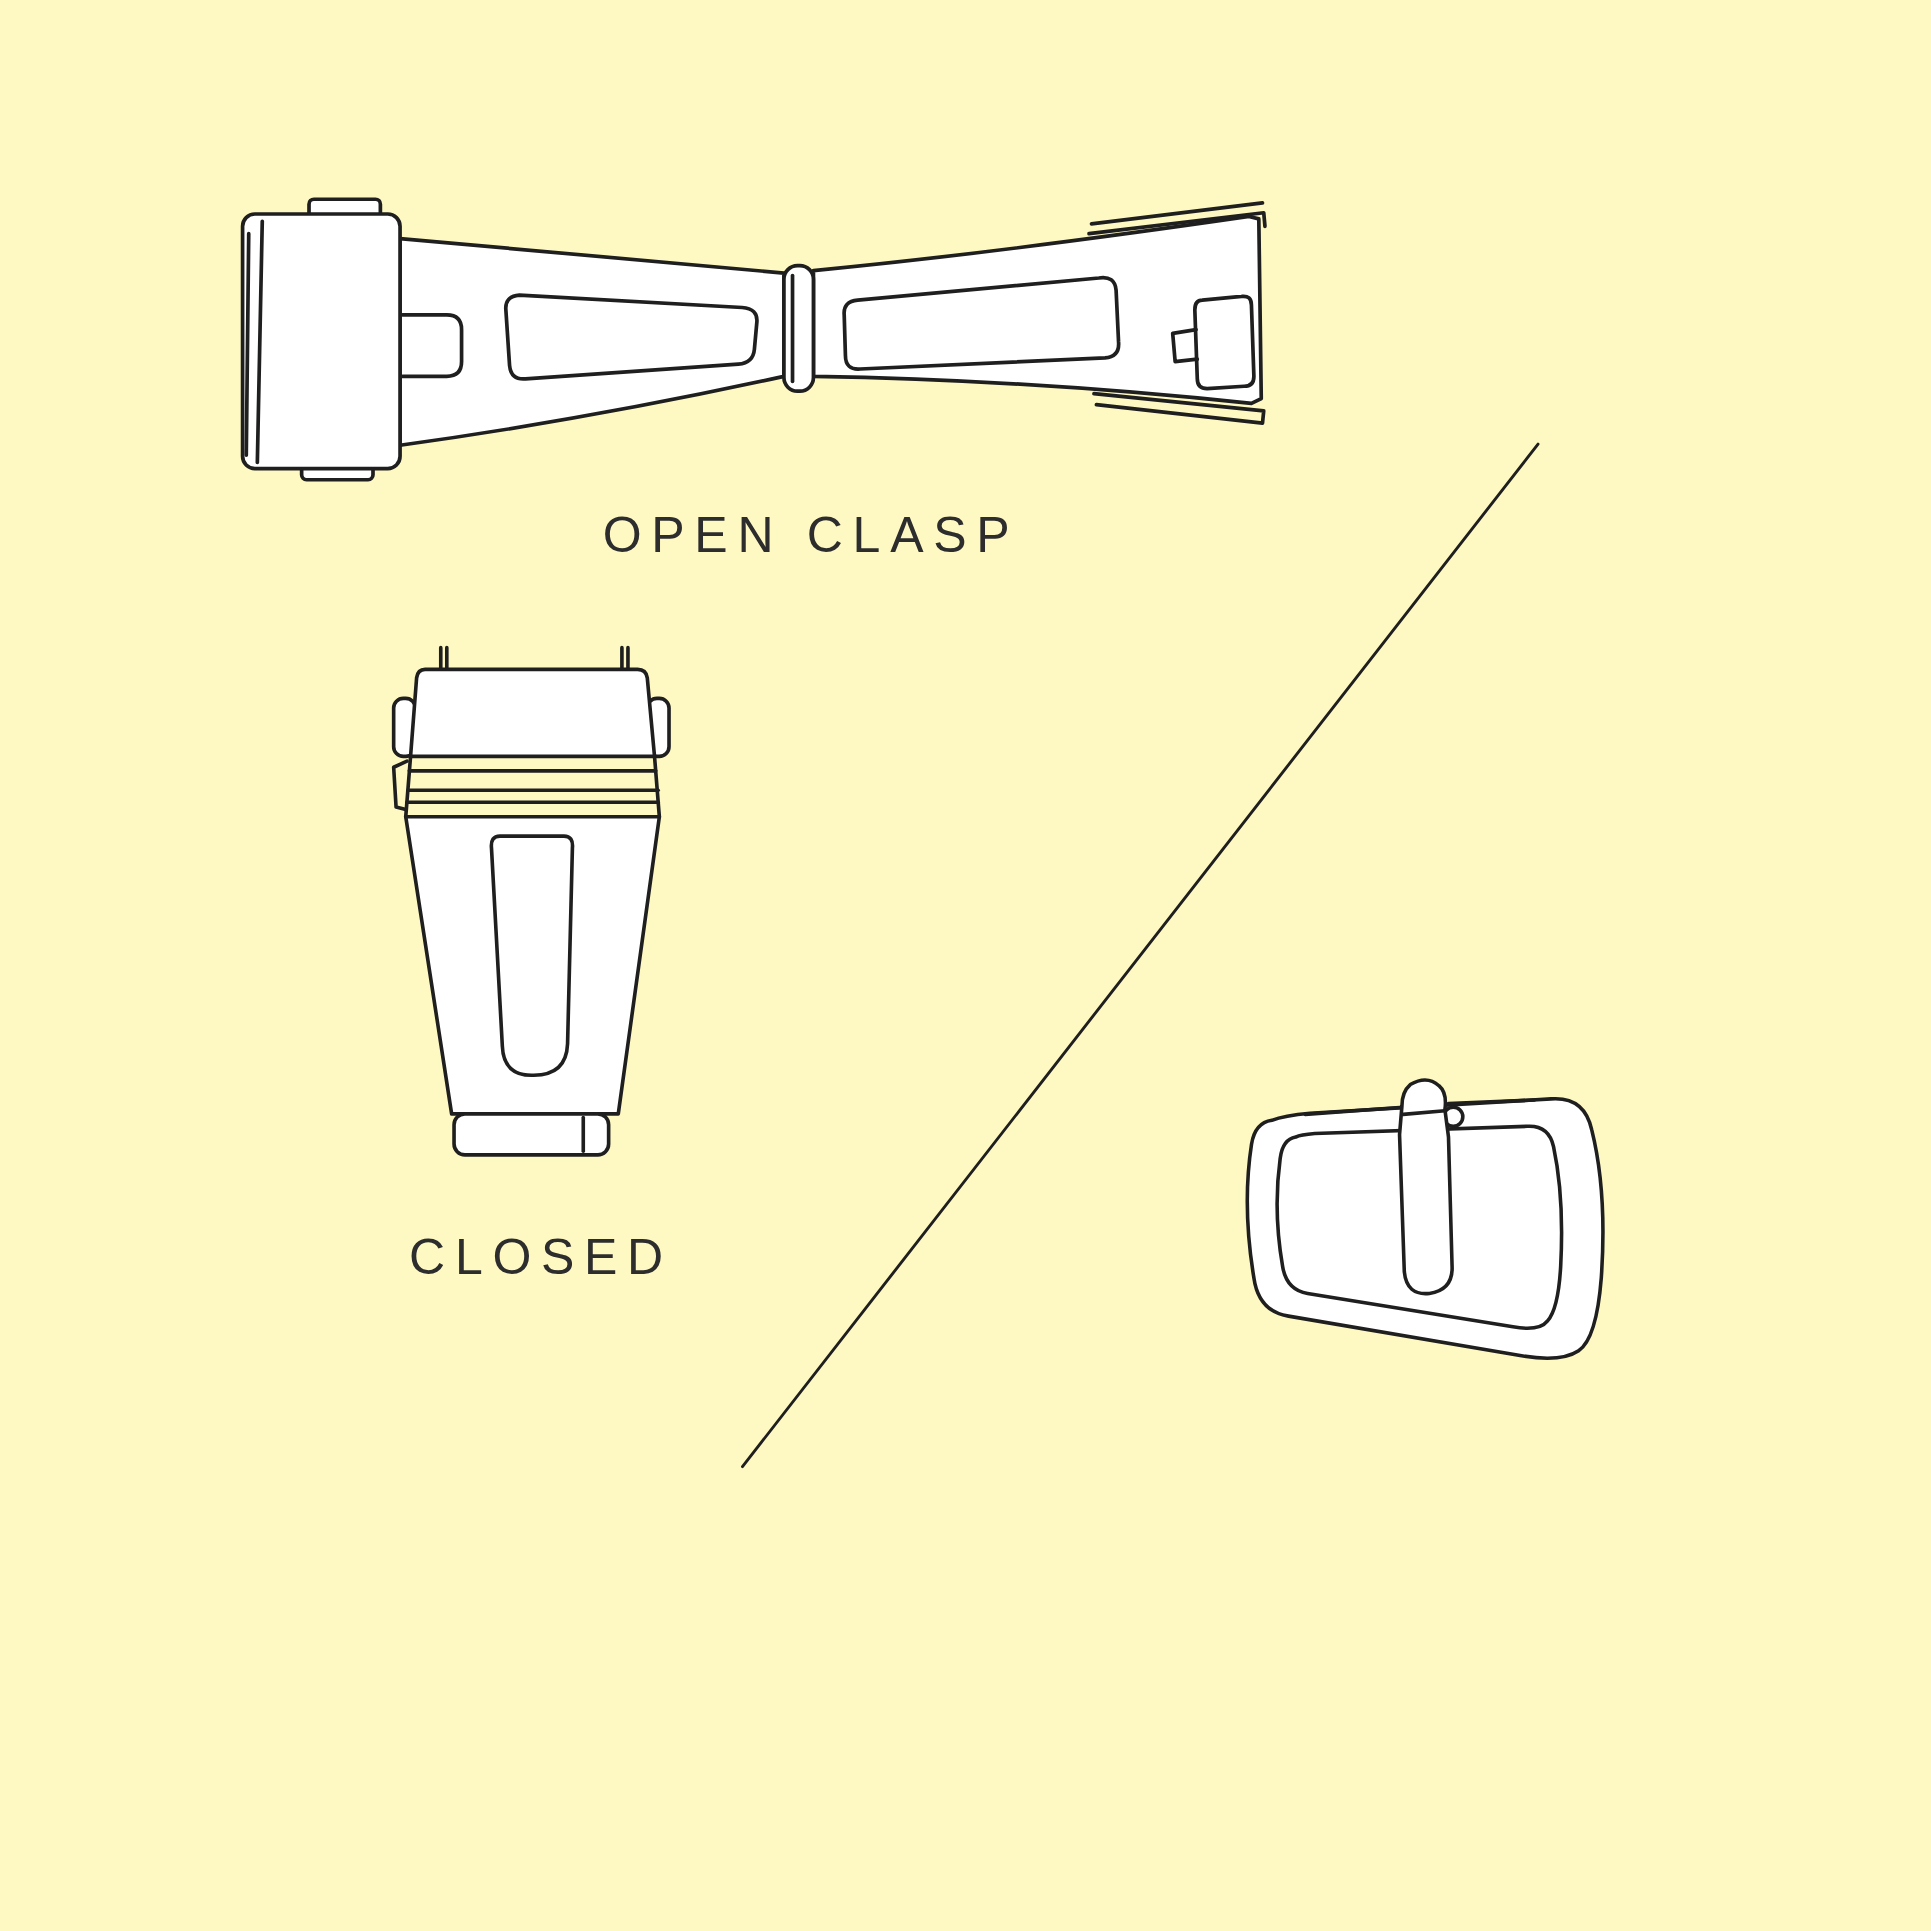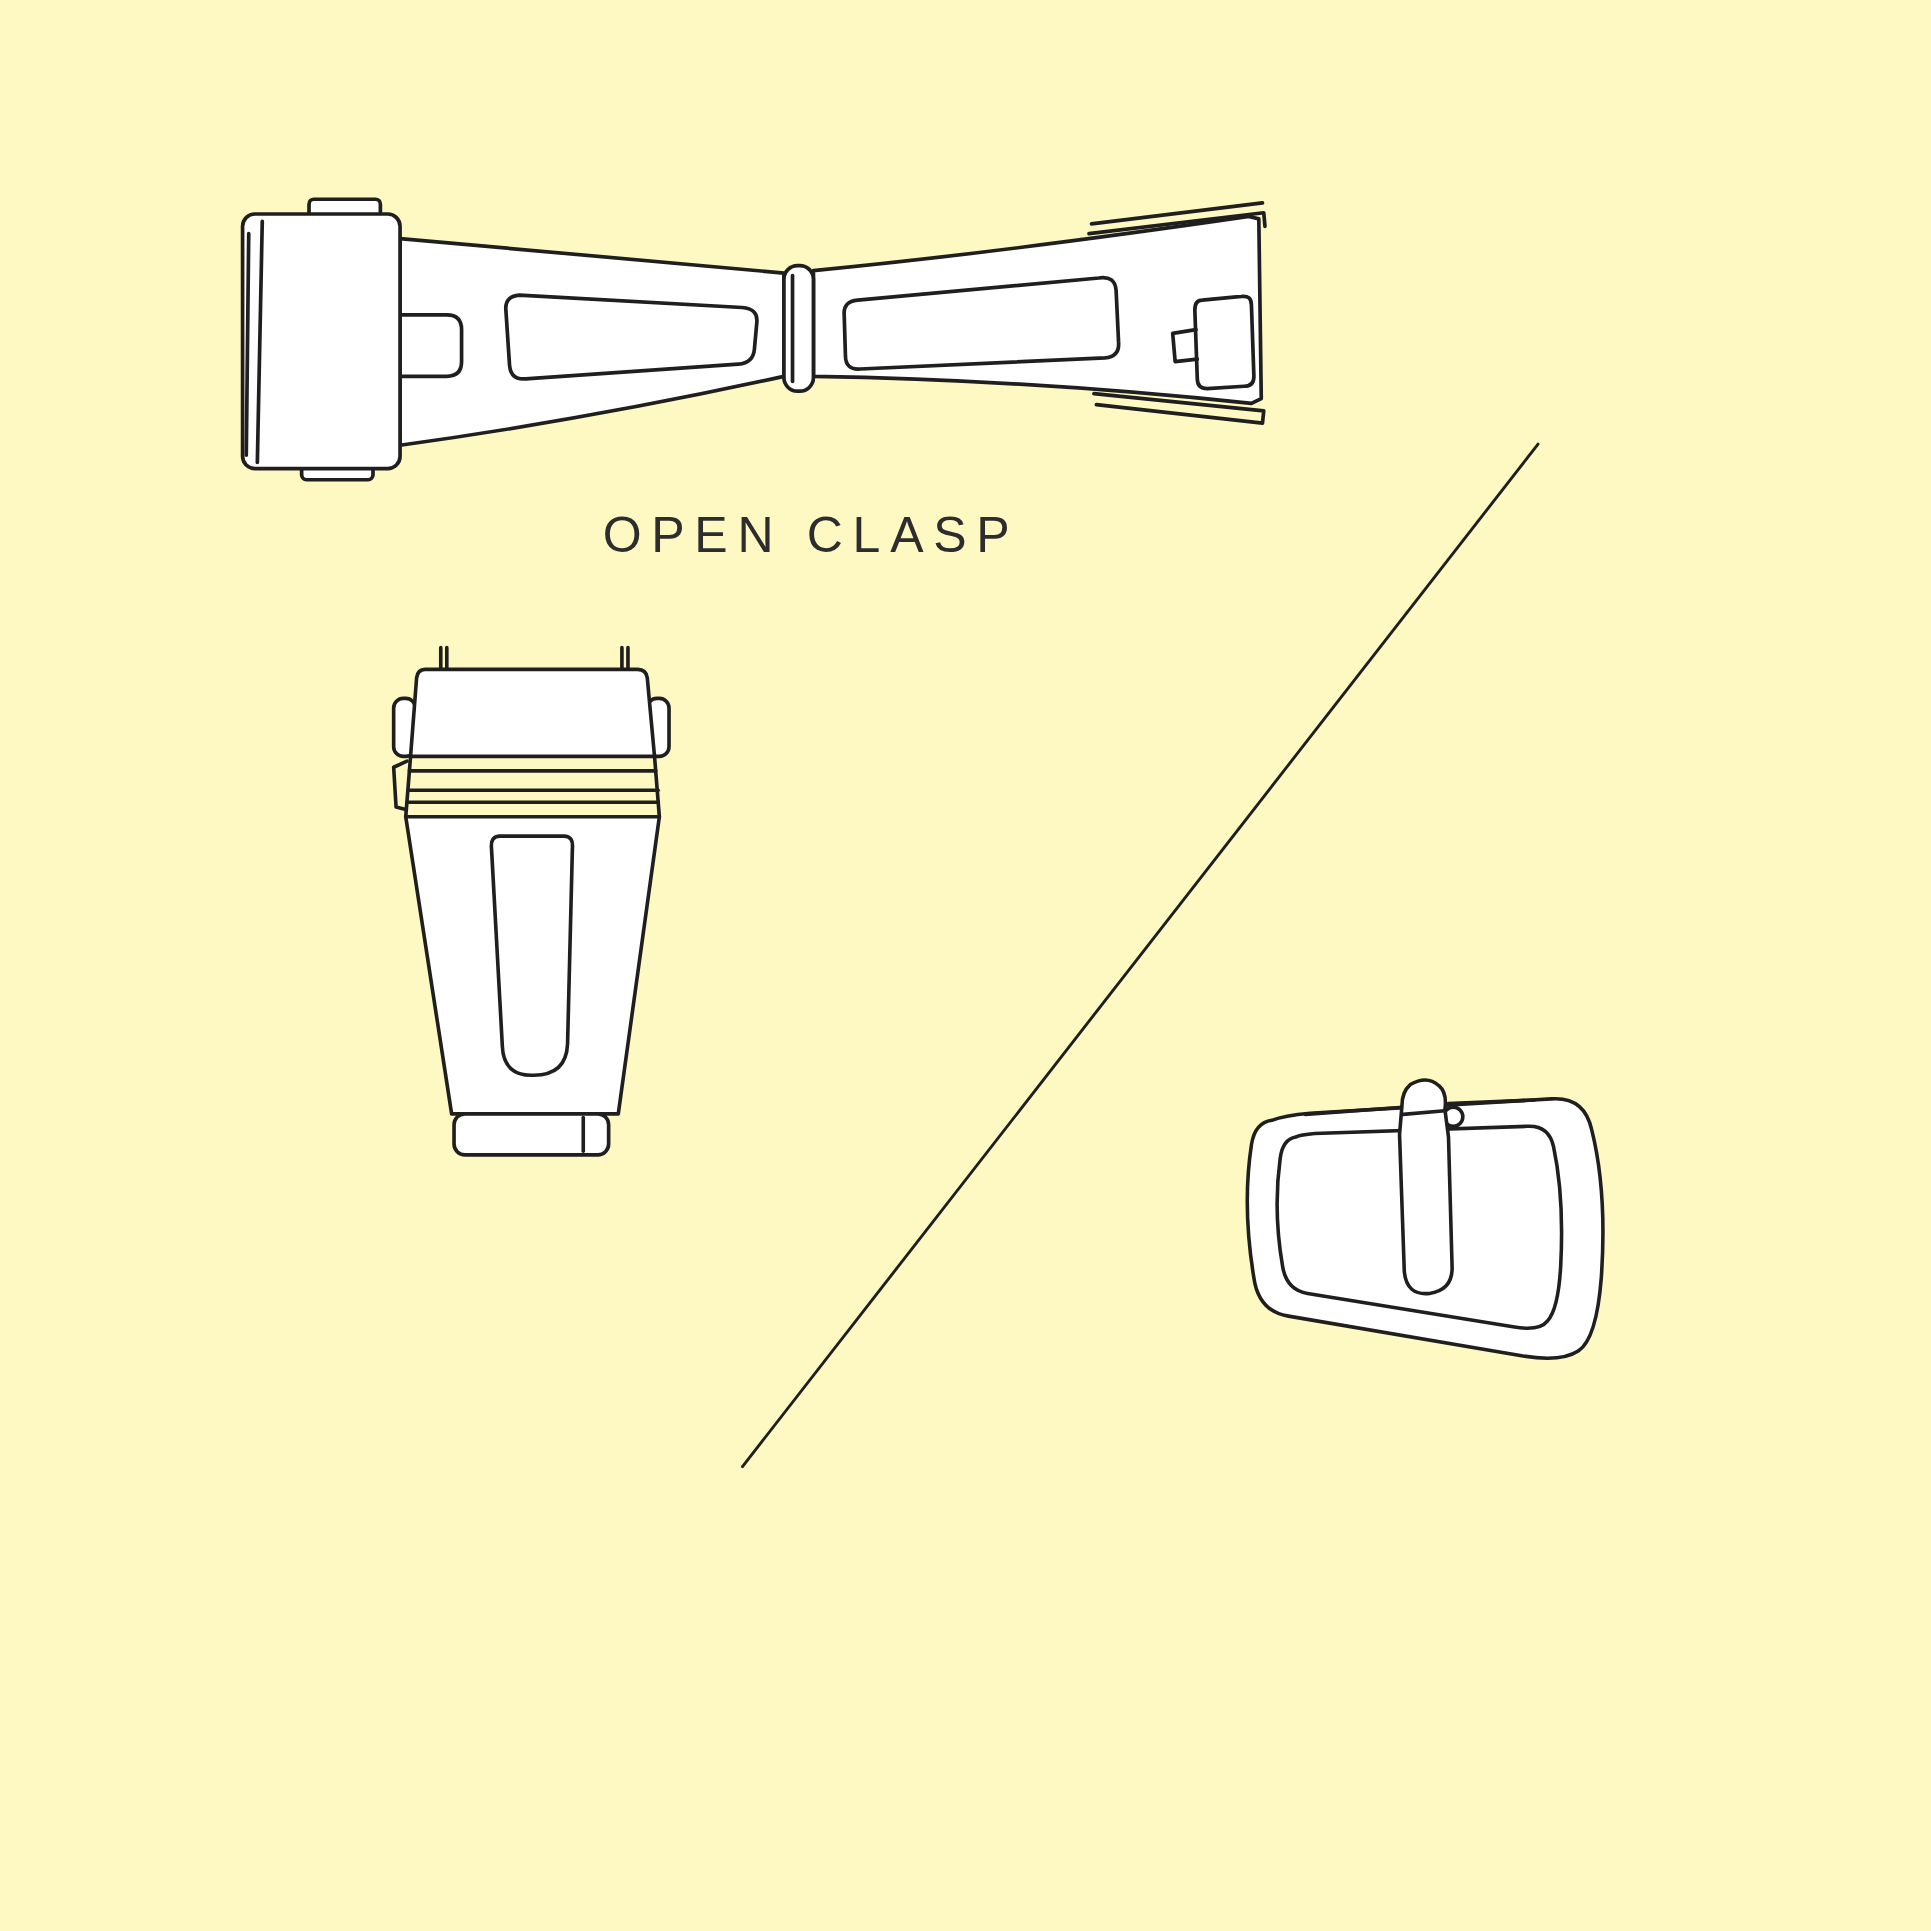--- a/index.html
+++ b/index.html
@@ -108,20 +108,21 @@
     <path class="sketch" d="M19,96 L8,101 L10,134 L18,136"></path>
 
     <path class="sketch-fill" d="M18,142 L228,142 L194,388 L56,388 Z"></path>
 
     <path class="sketch" d="M96,158 L149,158 Q157,158 156,168 L152,330 Q151,356 124,356 Q99,357 98,332 L89,168 Q88,158 96,158 Z"></path>
 
     <rect class="sketch-fill" x="58" y="388" width="128" height="34" rx="9"></rect>
     <path class="sketch" d="M165,391 L165,419"></path>
   </svg>
 
+  <div class="abs caption" style="left:377px; top:1228px; width:328px;">CLOSED</div>
 
   <svg class="abs" style="left:1236px; top:1077px;" width="382" height="329" viewBox="0 0 320 275">
 
     <path class="sketch-fill" d="M30,36 Q16,38 13,56 Q5,108 15,168 Q19,196 44,200 L238,233 Q272,239 287,229 Q302,219 306,168 Q311,96 298,44 Q292,16 264,18 L62,30 Q40,32 30,36 Z"></path>
 
     <path class="sketch" d="M50,50 Q39,52 37,68 Q31,112 39,158 Q42,178 60,181 L232,209 Q254,213 261,204 Q270,194 272,158 Q275,100 266,58 Q262,40 244,41 L66,47 Q54,48 50,50 Z"></path>
 
     <path class="sketch" d="M58,31 L140,25"></path>
     <path class="sketch" d="M178,22 L250,19"></path>
     <circle class="sketch" cx="182" cy="33" r="8"></circle>

